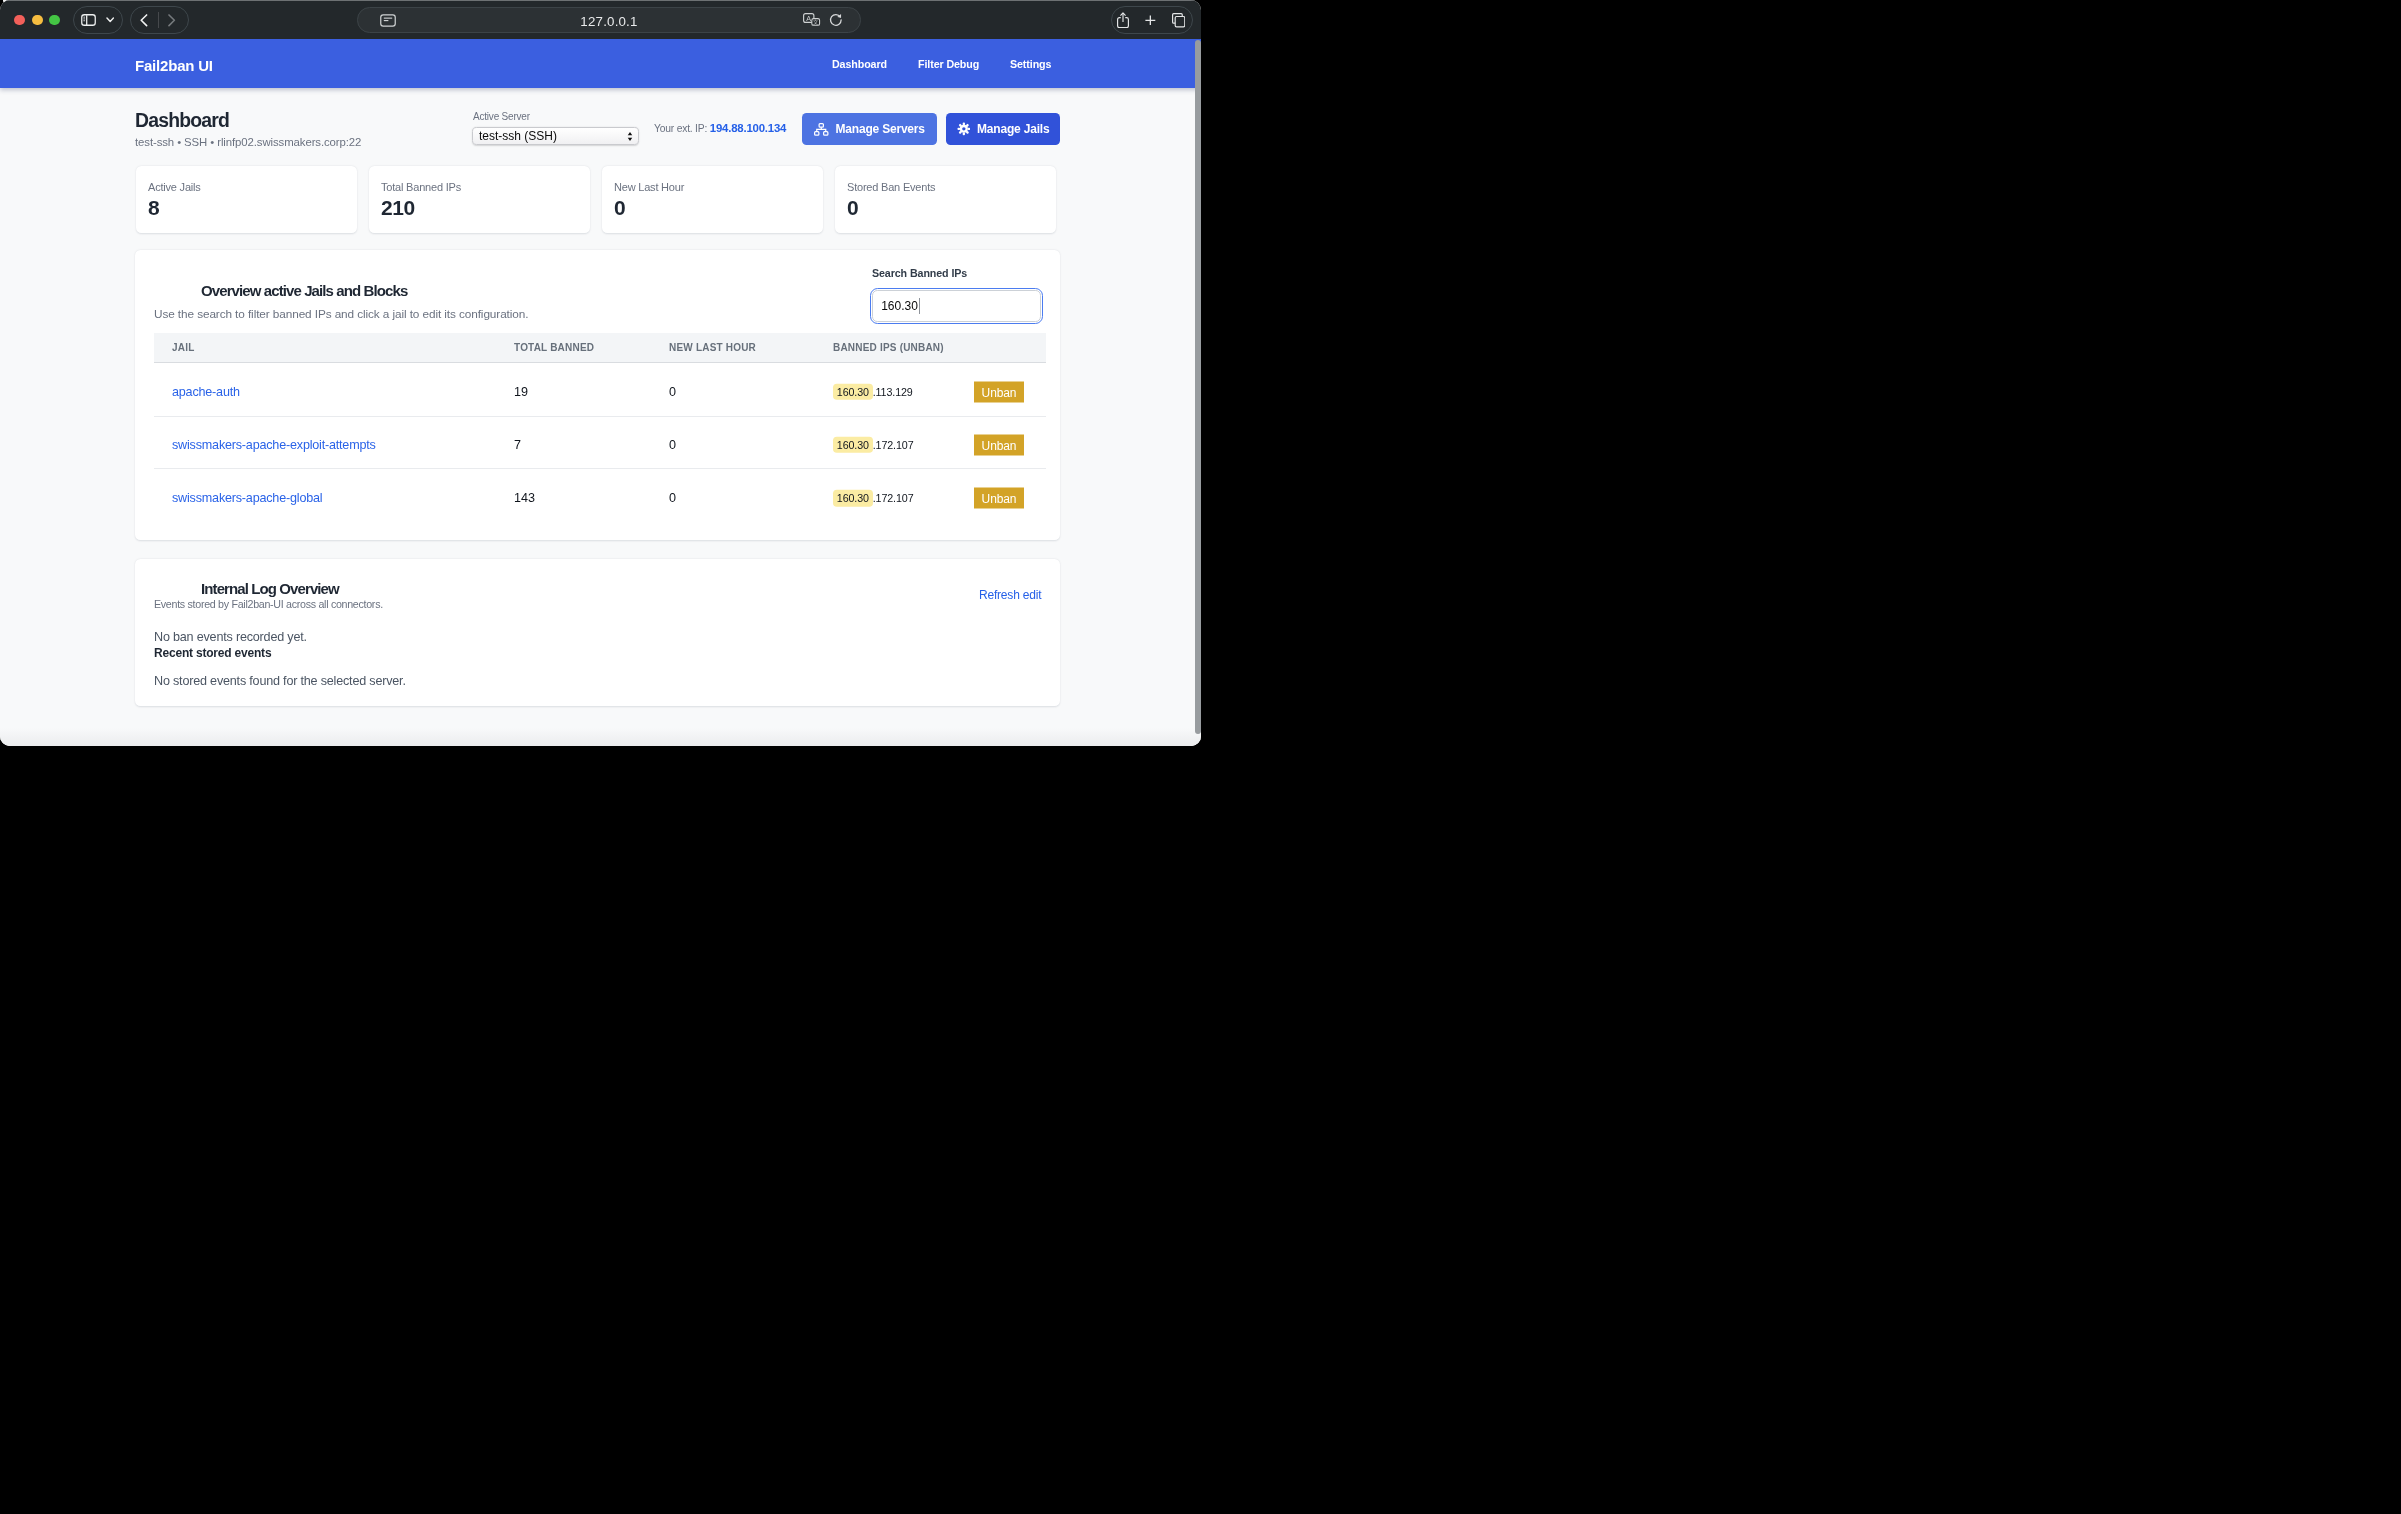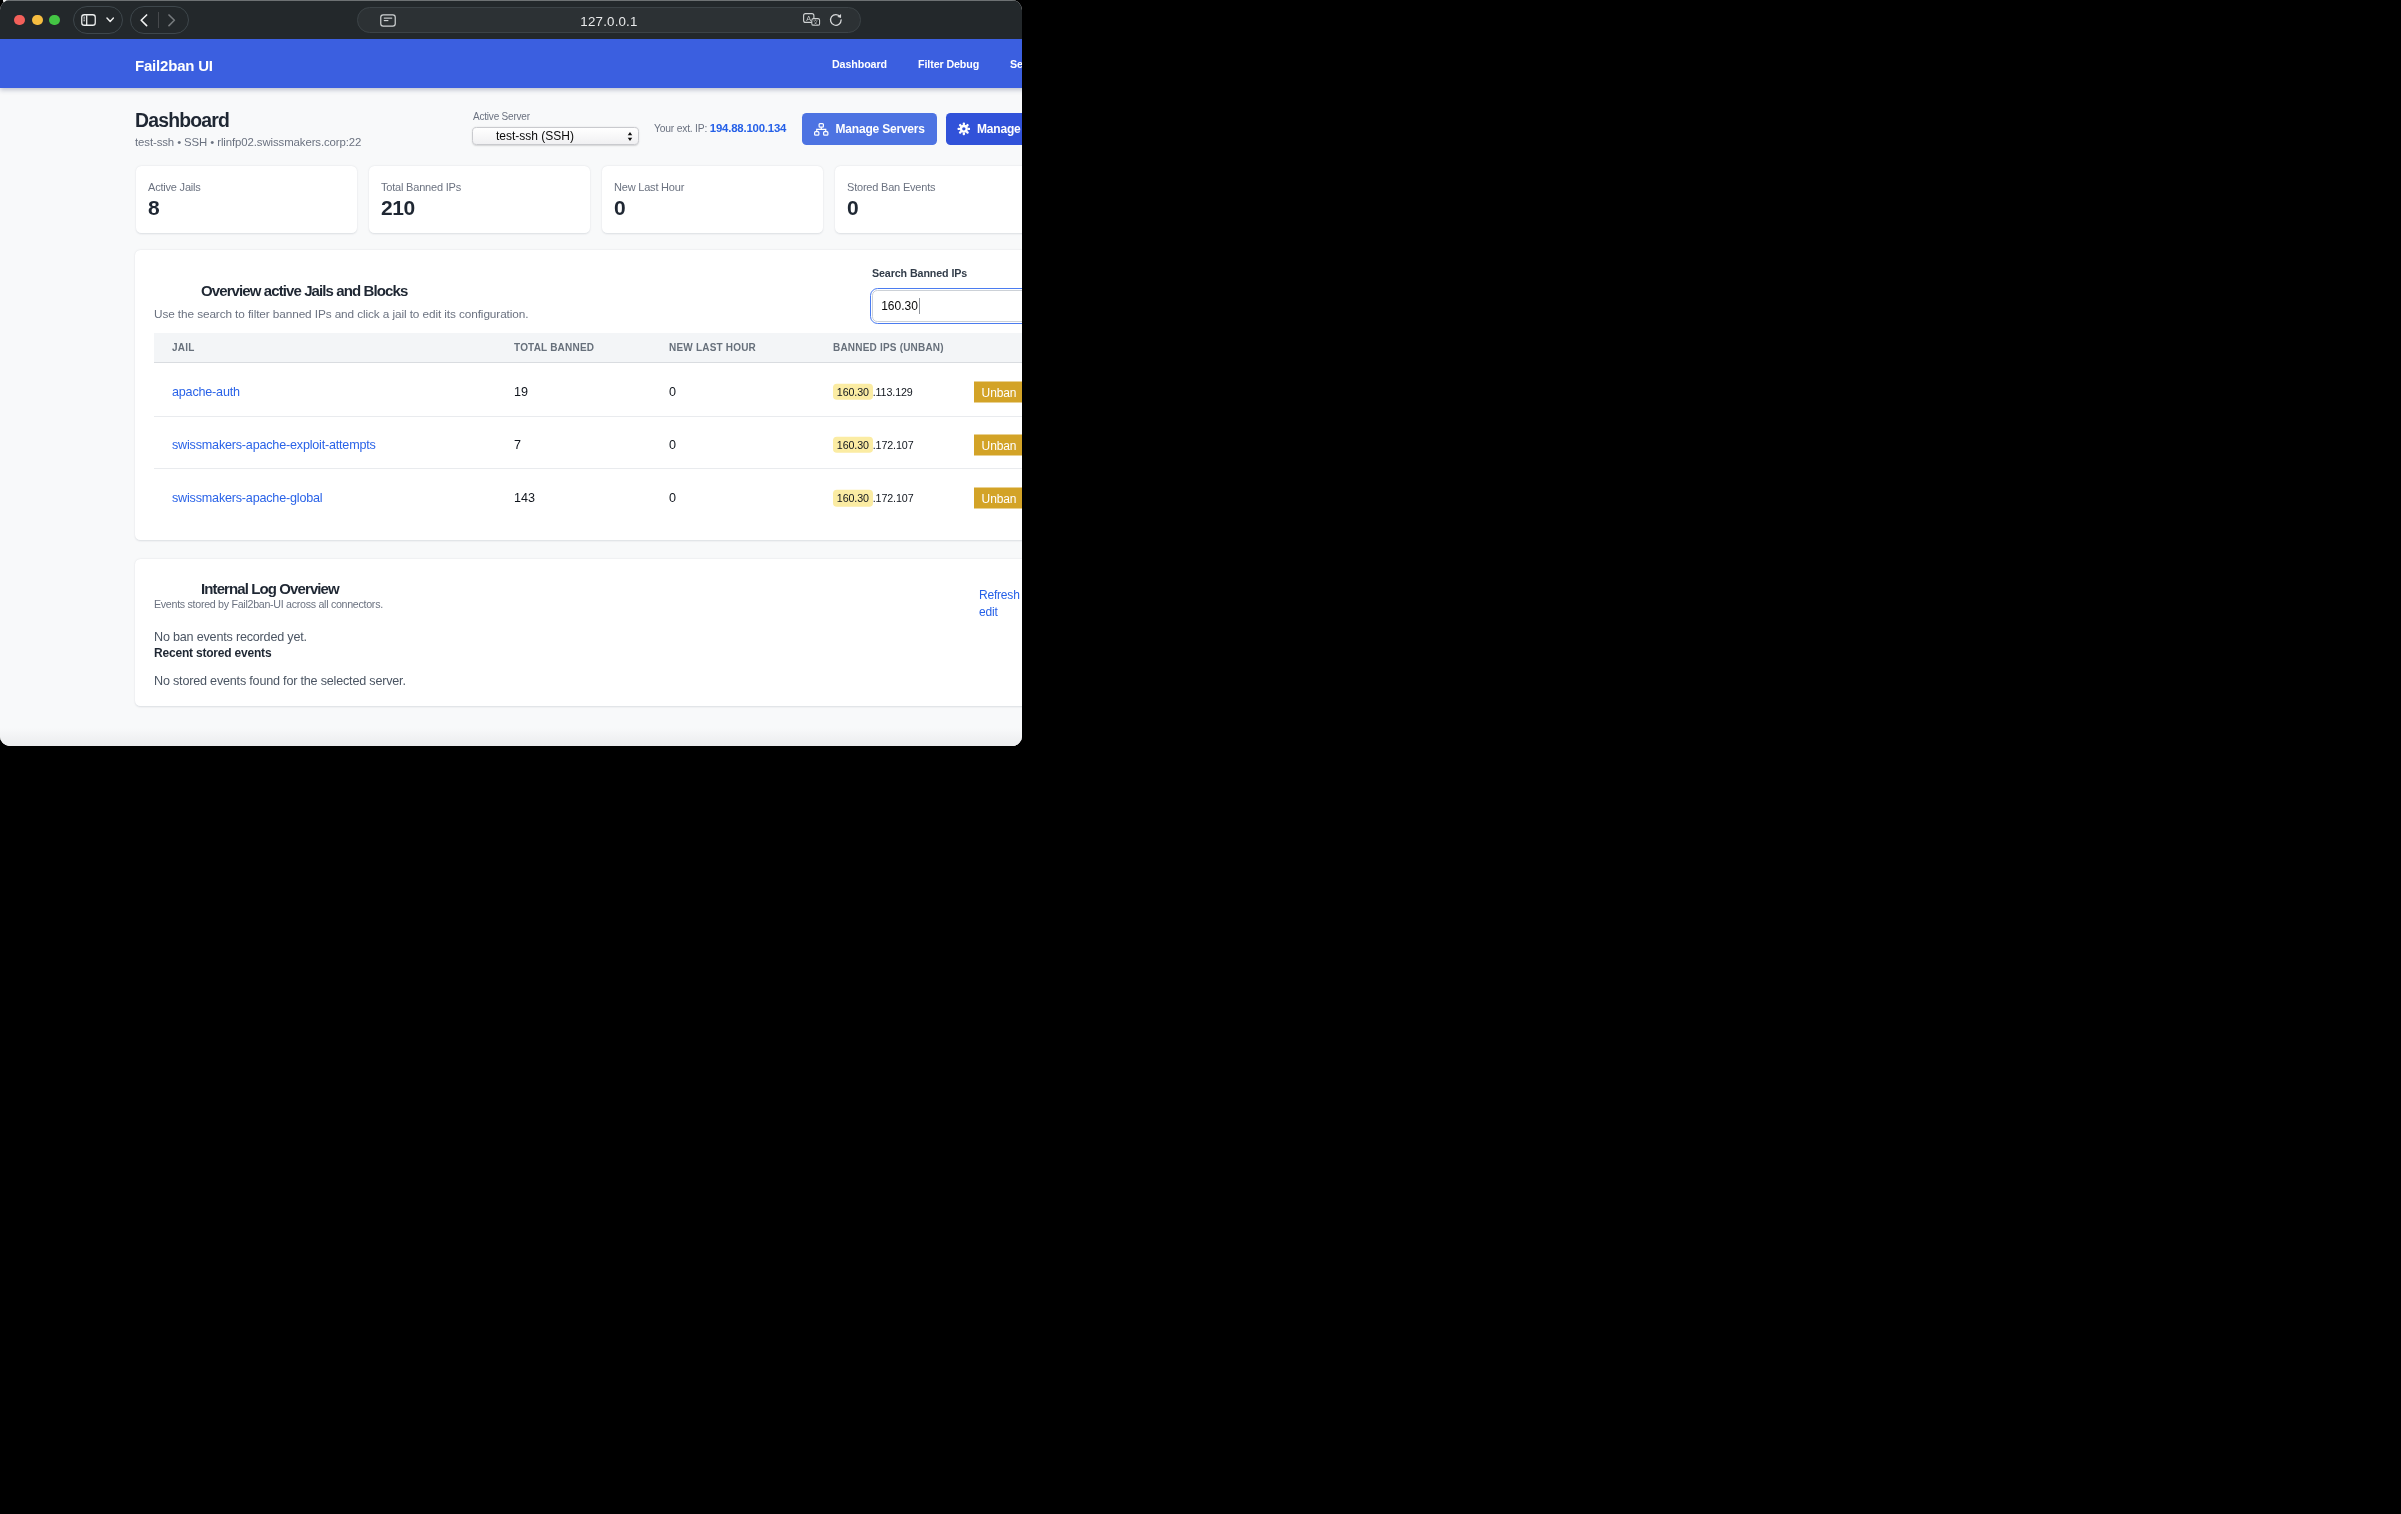--- a/index.html
+++ b/index.html
@@ -1,18 +1,18 @@
 <!DOCTYPE html>
 <html style="font-size:12px"><head>
 <meta charset="utf-8">
 <style>
   * { margin:0; padding:0; box-sizing:border-box; }
   html,body { width:1201px; height:757px; background:#000; overflow:hidden; }
   body { font-family:"Liberation Sans", sans-serif; -webkit-font-smoothing:antialiased; }
-  .window { position:absolute; left:0; top:0; width:1022px; height:746px; border-radius:10px; overflow:hidden; background:#f8f9fa; }
+  .window { position:absolute; left:0; top:0; width:1201px; height:746px; border-radius:10px; overflow:hidden; background:#f8f9fa; }
   .bottomfade { position:absolute; left:0; bottom:0; width:1201px; height:18px; background:linear-gradient(rgba(235,236,238,0), #ebecee); z-index:45; }
   .topline { position:absolute; left:0; top:0; width:1201px; height:0.8px; background:#6d7173; z-index:60; }
   .blob { position:absolute; left:2.7px; top:-3px; width:11.4px; height:6.8px; background:#f2f2f2; border-radius:50%; }
   
   .chrome { position:absolute; left:0; top:0; width:1201px; height:39px; background:#23282b; z-index:50; }
   .tl { position:absolute; top:14.8px; width:10.5px; height:10.5px; border-radius:50%; }
   .tl.r { left:14.4px; background:#f3605a; }
   .tl.y { left:32px; background:#f6bd40; }
   .tl.g { left:49px;   background:#44c544; }
   .pill { position:absolute; top:6.2px; height:28px; border:0.8px solid #3e474c; border-radius:14px; }
@@ -25,21 +25,21 @@
   
   .navbar { position:absolute; left:0; top:39px; width:1201px; height:49px; background:#3b5fe0; z-index:40; box-shadow:0 1.5px 4.6px rgba(20,30,80,0.25); }
   .brand { position:absolute; left:135px; top:0; height:49px; display:flex; align-items:center; padding-top:3px; color:#fff; font-size:15px; font-weight:bold; letter-spacing:-0.2px; }
   .navlink { position:absolute; top:0; height:49px; display:flex; align-items:center; color:#fff; font-size:10.7px; font-weight:700; letter-spacing:-0.1px; }
   
   .page { position:absolute; left:0; top:88px; width:1201px; height:658px; background:#f8f9fa; }
   .abs { position:absolute; }
   .h1 { font-size:19.4px; font-weight:bold; color:#1f2733; letter-spacing:-0.8px; line-height:23px; }
   .subtitle { font-size:11.4px; color:#6b7280; letter-spacing:-0.1px; line-height:16.7px; }
   .smalllabel { font-size:10px; color:#6b7280; letter-spacing:-0.2px; line-height:13.7px; }
-  .select { position:absolute; left:472px; top:127px; width:167px; height:18px; border-radius:4.6px; background:linear-gradient(#ffffff, #f0f0f2); border:0.8px solid #c9cace; box-shadow:0 0.8px 1.5px rgba(0,0,0,0.15); display:flex; align-items:center; padding-left:23px; font-size:12px; color:#0a0a0a; }
+  .select { position:absolute; left:472px; top:127px; width:167px; height:18px; border-radius:4.6px; background:linear-gradient(#ffffff, #f0f0f2); border:0.8px solid #c9cace; box-shadow:0 0.8px 1.5px rgba(0,0,0,0.15); display:flex; align-items:center; padding-left:6px; font-size:12px; color:#0a0a0a; }
   .selarrows { position:absolute; right:5px; top:2.3px; width:6px; height:13px; }
   .extip { position:absolute; left:654px; top:121px; font-size:10.3px; color:#6b7280; letter-spacing:-0.2px; line-height:15px; }
   .extip b { font-size:11.4px; color:#2560e8; font-weight:bold; letter-spacing:-0.2px; }
   .btn { position:absolute; top:113px; height:32px; border-radius:4.6px; display:flex; align-items:center; justify-content:center; color:#fff; font-size:12px; font-weight:600; letter-spacing:-0.2px; }
   .btn-servers { left:802px; width:135px; background:#4d73e2; }
   .btn-jails { left:946px; width:114px; background:#3152d9; }
   .btn svg { margin-right:6.8px; }
   .card { position:absolute; background:#fff; border-radius:5.3px; box-shadow:0 0.8px 2.3px rgba(25,35,60,0.08), 0 0.8px 1.5px rgba(25,35,60,0.05); }
   .stat { top:166px; width:221px; height:67px; }
   .stat .lbl { position:absolute; left:12px; top:12.6px; font-size:11px; color:#6b7280; letter-spacing:-0.2px; line-height:16px; }

